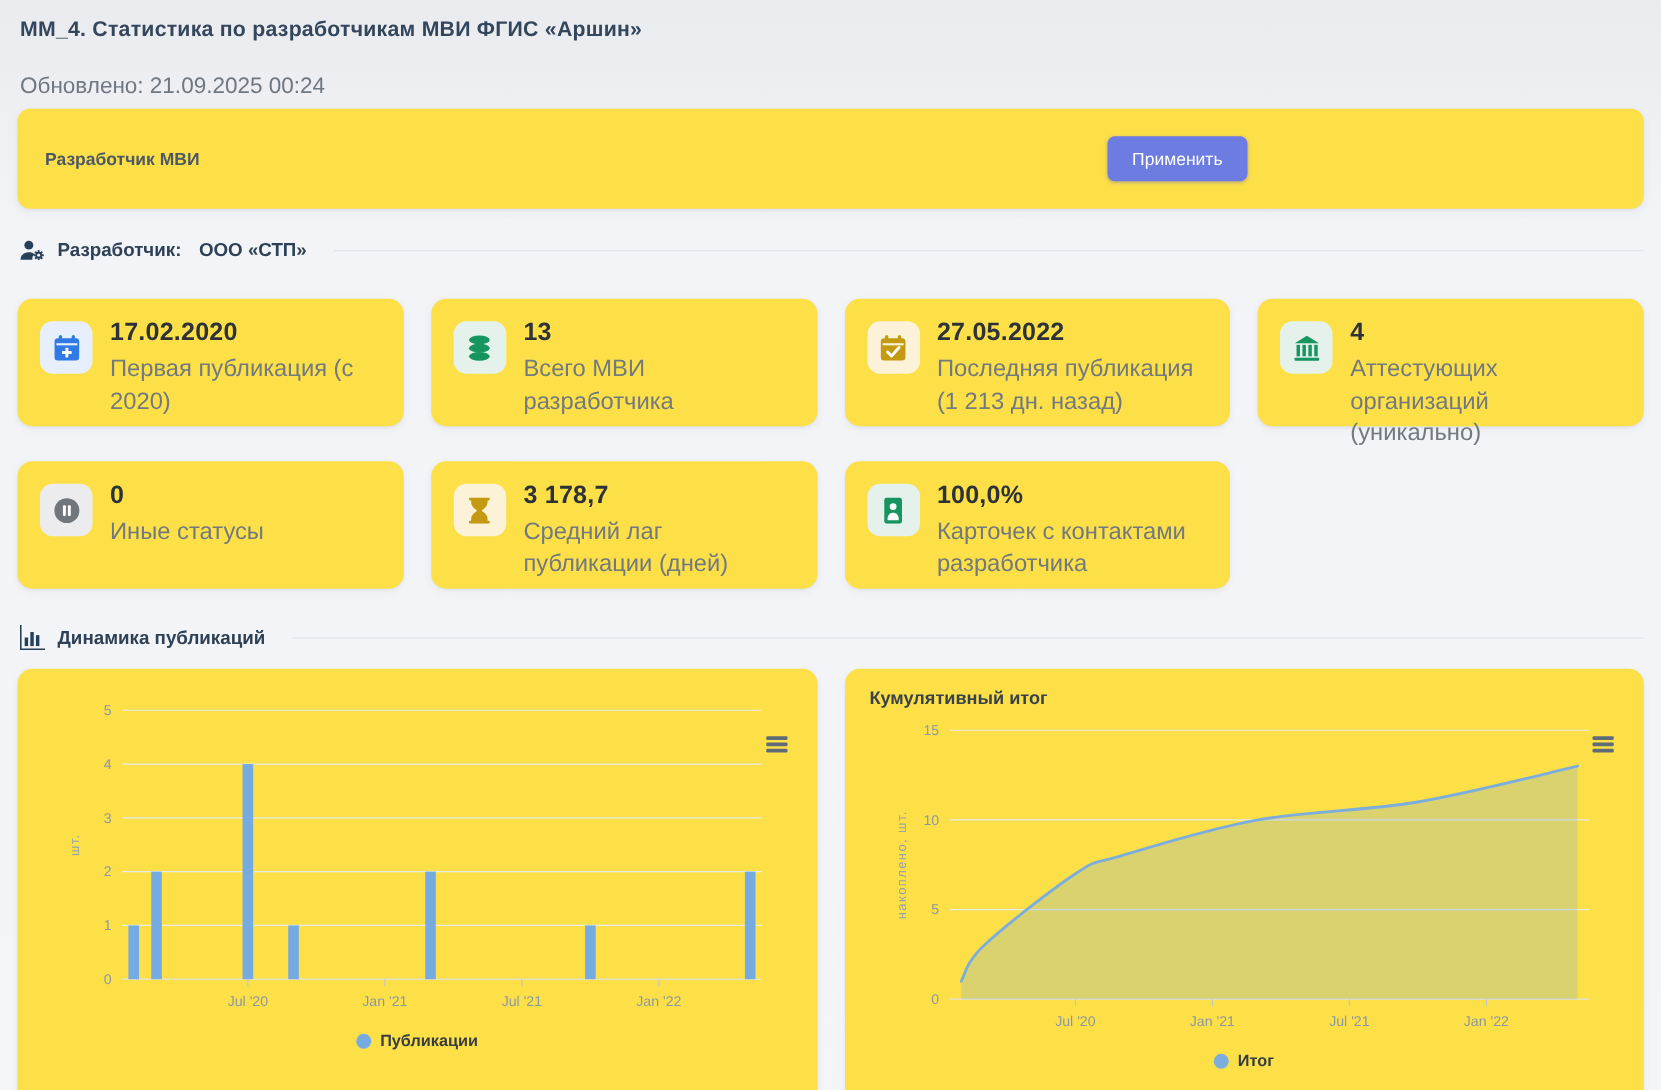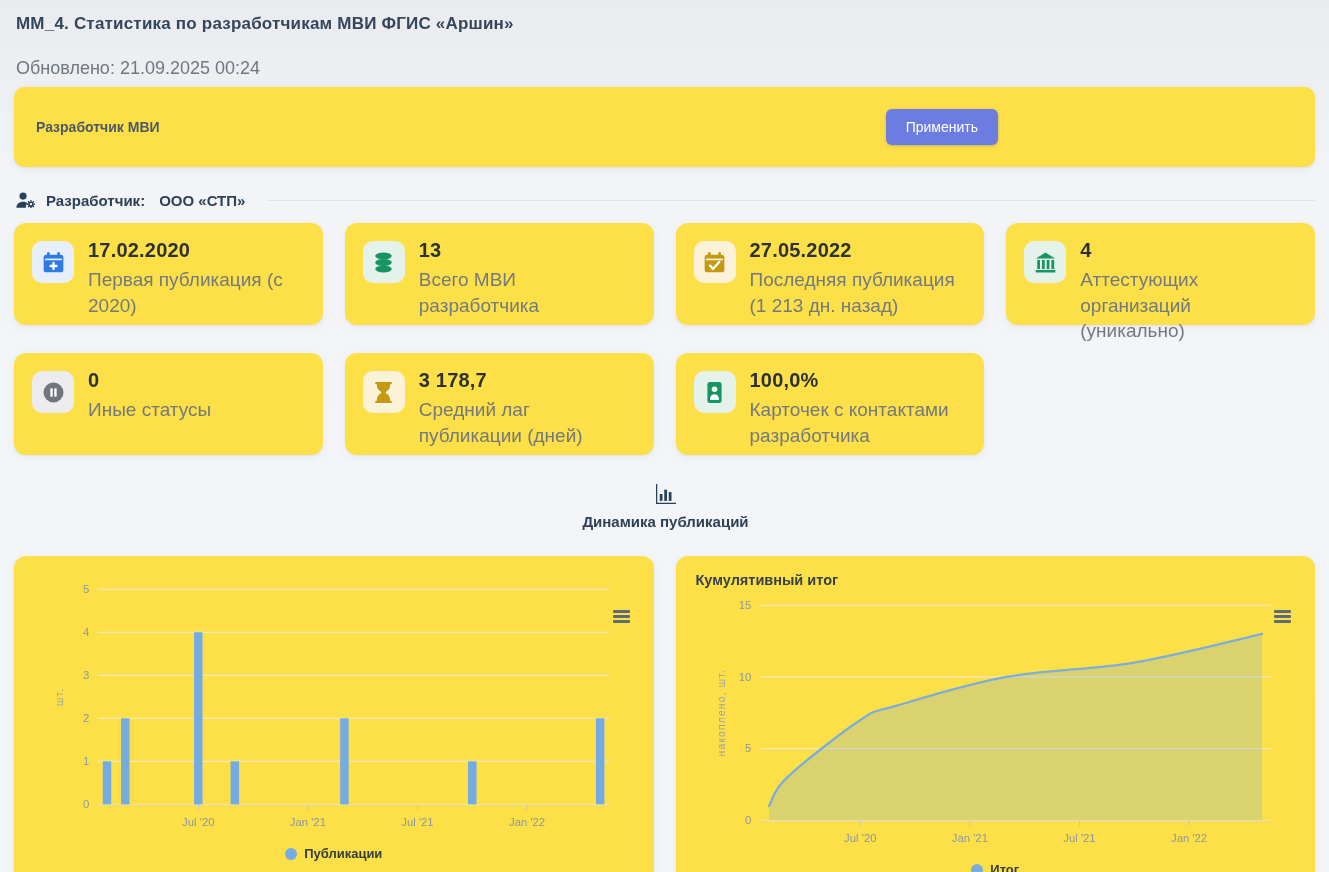--- a/index.html
+++ b/index.html
@@ -24,21 +24,21 @@
     font-family:inherit; font-size:14px; padding:10px 20px; cursor:pointer;
     box-shadow:0 1px 3px rgba(80,90,200,.35);
   }
 
   .section-header { display:flex; align-items:center; gap:10px; margin-top:24px; padding-left:2px; }
   .section-header .sec-icon { width:20px; height:18px; color:#27405a; flex:0 0 auto; display:flex; align-items:center; }
   .section-title { font-size:15px; font-weight:700; color:#2e4156; white-space:nowrap; }
   .section-value { font-size:15px; font-weight:700; color:#2e4156; margin-left:4px; white-space:nowrap; }
   .section-rule { flex:1; height:1px; background:#e1e4e9; margin-left:12px; }
 
-  .stats-grid { display:grid; grid-template-columns:repeat(4,1fr); column-gap:22px; row-gap:28px; margin-top:14px; }
+  .stats-grid { display:grid; grid-template-columns:repeat(4,1fr); column-gap:22px; row-gap:28px; margin-top:30px; }
   .stat-card { height:102px; padding:16px 18px; display:flex; align-items:flex-start; gap:14px; border-radius:12px; }
   .icon-tile { width:42px; height:42px; border-radius:10px; flex:0 0 auto; display:flex; align-items:center; justify-content:center; margin-top:2px; }
   .icon-tile svg { width:21px; height:21px; }
   .theme-blue   { background:#e7effc; color:#2f7ae5; }
   .theme-green  { background:#e5f2eb; color:#169560; }
   .theme-yellow { background:#fbf2d7; color:#c39a12; }
   .theme-gray   { background:#ececee; color:#70767c; }
   .stat-text { min-width:0; }
   .stat-value { font-size:20px; font-weight:700; color:#2c3237; letter-spacing:.2px; }
   .stat-label { font-size:19px; color:#72797f; margin-top:5px; line-height:1.35; }
@@ -202,21 +202,21 @@
       </svg>
     </div>
     <div class="stat-text">
       <div class="stat-value">100,0%</div>
       <div class="stat-label">Карточек с контактами разработчика</div>
     </div>
   </div>
 
 </div>
 
-<div class="section-header" style="margin-top:30px;flex-direction:column;">
+<div class="section-header" style="margin-top:30px;">
   <span class="sec-icon">
     <svg viewBox="0 0 16 16" fill="currentColor">
       <path d="M1 0v15h15v1H0V0z"></path>
       <rect x="3" y="8" width="2.2" height="5.5"></rect>
       <rect x="6.6" y="4.5" width="2.2" height="9"></rect>
       <rect x="10.2" y="6.5" width="2.2" height="7"></rect>
     </svg>
   </span>
   <span class="section-title">Динамика публикаций</span>
   <span class="section-rule"></span>

